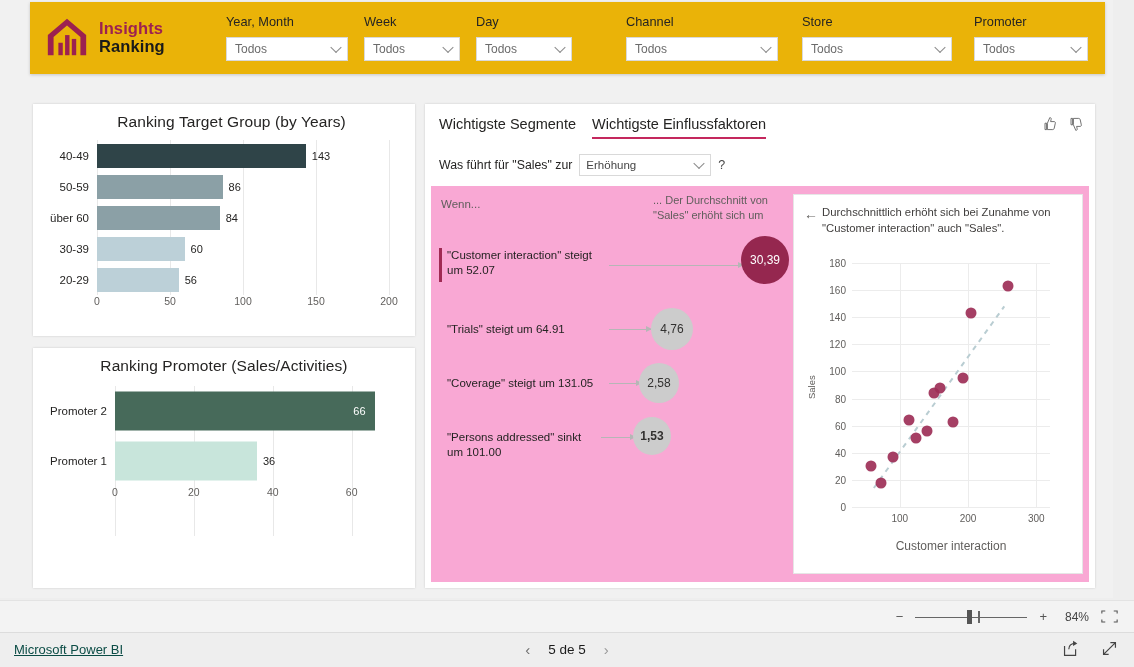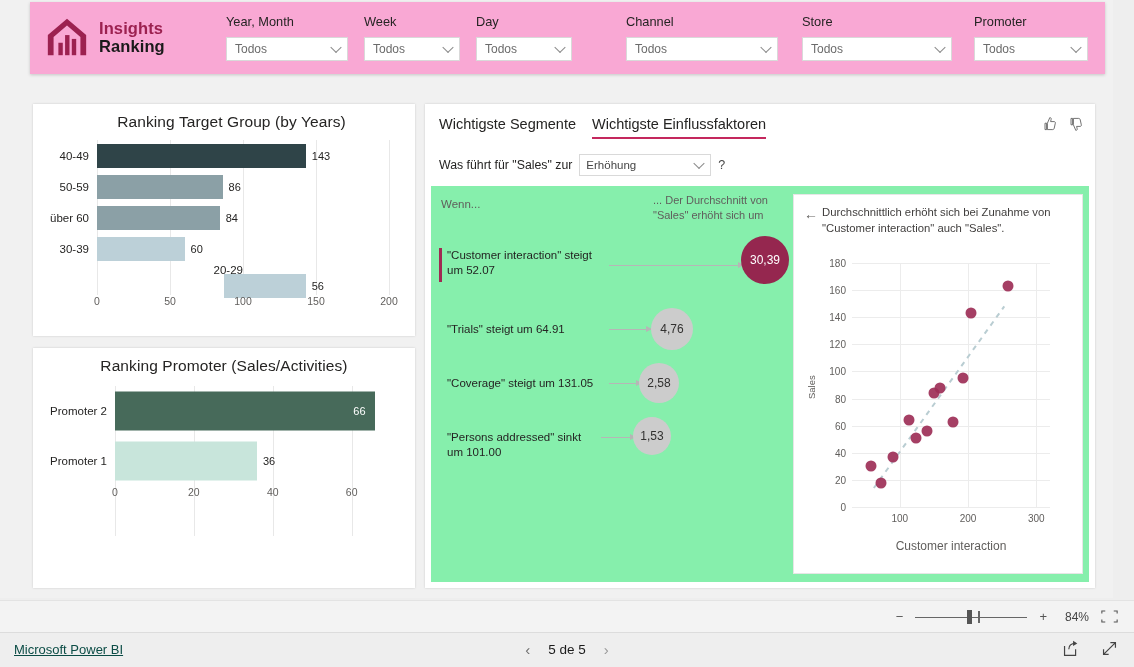--- a/index.html
+++ b/index.html
@@ -15,21 +15,21 @@
   .canvas {
     position: absolute; left: 0; top: 0;
     width: 1113px; height: 598px;
     background: #f1f1f1;
   }
 
   
   .header-bar {
     position: absolute; left: 30px; top: 2px;
     width: 1075px; height: 72px;
-    background: #f9a8d4;
+    background: #eab308;
     box-shadow: 0 1px 3px rgba(0,0,0,0.18);
   }
   .brand { position: absolute; left: 14px; top: 12px; display: flex; align-items: center; gap: 9px; }
   .brand-logo { width: 46px; height: 46px; }
   .brand-text { line-height: 1.12; }
   .brand-line1 { font-size: 16.5px; color: #9c2150; font-weight: bold; letter-spacing: .1px; }
   .brand-line2 { font-size: 16.5px; color: #1a1a1a; font-weight: bold; letter-spacing: .1px; }
 
   .slicer { position: absolute; top: 12px; }
   .slicer-label {
@@ -101,21 +101,21 @@
   .ki-q-text { font-size: 12.3px; color: #252423; }
   .ki-q-select {
     width: 132px; height: 22px; border: 1px solid #d9d9d9; background: #fff;
     display: flex; align-items: center; padding: 0 18px 0 6px; position: relative;
   }
   .ki-q-select span { font-size: 11.5px; color: #464646; }
   .ki-q-help { font-size: 12.5px; color: #464646; cursor: pointer; }
 
   .ki-body {
     position: absolute; left: 6px; top: 82px; right: 6px; bottom: 6px;
-    background: #86efac;
+    background: #f9a8d4;
   }
   .ki-left { position: absolute; left: 0; top: 0; width: 356px; bottom: 0; }
   .ki-head-left {
     position: absolute; left: 10px; top: 12px;
     font-size: 11.5px; color: #605e5c;
   }
   .ki-head-right {
     position: absolute; left: 222px; top: 7px; width: 130px;
     font-size: 11px; color: #605e5c; line-height: 1.32;
   }
@@ -328,21 +328,21 @@
             <div class="bc-val" style="left: 128.64px;">84</div>
           </div>
         </div>
         <div class="bc-row" style="height: 31px;">
           <div class="bc-cat" style="width: 54px;">30-39</div>
           <div class="bc-track" style="height: 31px;">
             <div class="bc-bar" style="width: 87.6px; height: 24px; background: rgb(188, 208, 216);"></div>
             <div class="bc-val" style="left: 93.6px;">60</div>
           </div>
         </div>
-        <div class="bc-row" style="height: 31px; flex-direction: column;">
+        <div class="bc-row" style="height: 31px;">
           <div class="bc-cat" style="width: 54px;">20-29</div>
           <div class="bc-track" style="height: 31px;">
             <div class="bc-bar" style="width: 81.76px; height: 24px; background: rgb(188, 208, 216);"></div>
             <div class="bc-val" style="left: 87.76px;">56</div>
           </div>
         </div>
         <div class="axis-labels" style="margin-left: 54px; width: 292px;">
           <span class="axis-tick" style="left: 0px;">0</span>
           <span class="axis-tick" style="left: 73px;">50</span>
           <span class="axis-tick" style="left: 146px;">100</span>
@@ -431,21 +431,21 @@
 
         <div class="ki-row" style="top:182px; height:60px;">
           <div class="ki-label" style="top:8px;">"Coverage" steigt um 131.05</div>
           <div class="ki-arrow" style="left:178px; width:32px; top:15px;"></div>
           <div class="ki-bubble muted" style="left:208px; top:-5px; width:40px; height:40px;">2,58</div>
         </div>
 
         <div class="ki-row" style="top:236px; height:60px;">
           <div class="ki-label" style="top:8px;">"Persons addressed" sinkt um 101.00</div>
           <div class="ki-arrow" style="left:170px; width:34px; top:15px;"></div>
-          <div class="ki-bubble muted" style="left:202px; top:-5px; width:38px; height:38px;">1,53</div>
+          <div class="ki-bubble muted" style="left:202px; top:-5px; width:38px; height:38px;font-weight:bold;">1,53</div>
         </div>
       </div>
 
       <div class="ki-detail">
         <div class="det-back">←</div>
         <div class="det-caption">Durchschnittlich erhöht sich bei Zunahme von "Customer interaction" auch "Sales".</div>
 
         <div class="plot">
           <div class="ylabel">Sales</div>
           <div class="plot-area" id="plot-area">

